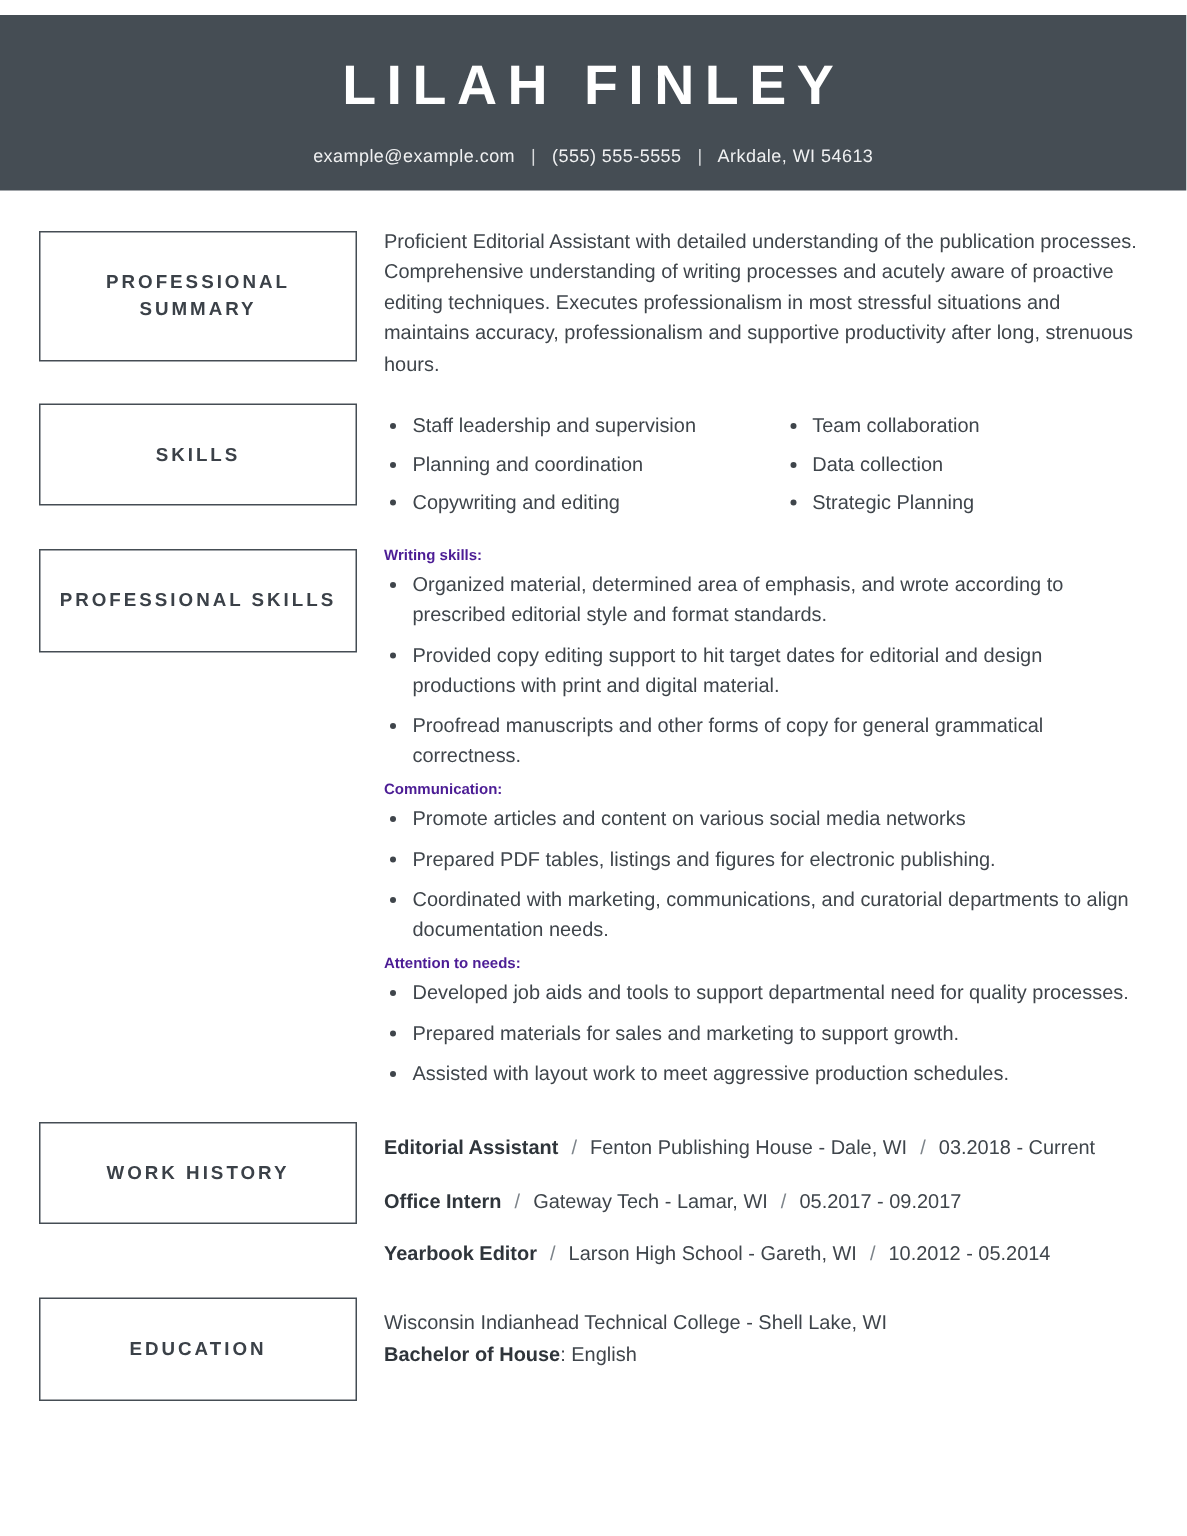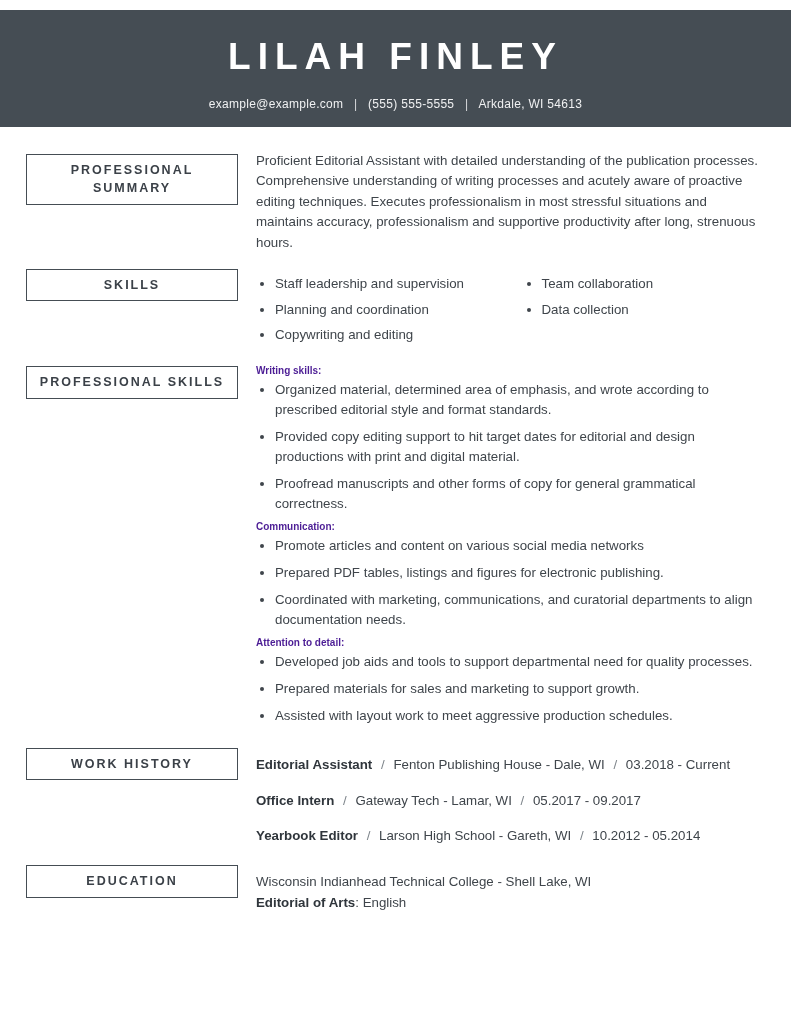--- a/index.html
+++ b/index.html
@@ -62,21 +62,21 @@
     flex: 0 0 212px;
     padding-top: 9px;
   }
   .section-label {
     border: 1.5px solid #454d54;
     text-align: center;
     font-size: 12.5px;
     font-weight: bold;
     letter-spacing: 2px;
     color: #3b4148;
-    padding: 6px 6px;
+    padding: 24px 6px;
     line-height: 1.5;
     text-transform: uppercase;
     background: #ffffff;
   }
   .section-body {
     flex: 1 1 auto;
     padding: 6px 0 0 18px;
     min-width: 0;
   }
   p.summary {
@@ -188,20 +188,21 @@
             <ul class="bullets">
               <li>Staff leadership and supervision</li>
               <li>Planning and coordination</li>
               <li>Copywriting and editing</li>
             </ul>
           </div>
           <div class="skills-col">
             <ul class="bullets">
               <li>Team collaboration</li>
               <li>Data collection</li>
+              <li>Strategic Planning</li>
             </ul>
           </div>
         </div>
       </div>
     </div>
 
     <div class="section">
       <div class="section-label-wrap">
         <div class="section-label">PROFESSIONAL SKILLS</div>
       </div>
@@ -214,21 +215,21 @@
           <li>Proofread manuscripts and other forms of copy for general grammatical correctness.</li>
         </ul>
 
         <div class="sub-head">Communication:</div>
         <ul class="bullets tight">
           <li>Promote articles and content on various social media networks</li>
           <li>Prepared PDF tables, listings and figures for electronic publishing.</li>
           <li>Coordinated with marketing, communications, and curatorial departments to align documentation needs.</li>
         </ul>
 
-        <div class="sub-head">Attention to detail:</div>
+        <div class="sub-head">Attention to needs:</div>
         <ul class="bullets tight">
           <li>Developed job aids and tools to support departmental need for quality processes.</li>
           <li>Prepared materials for sales and marketing to support growth.</li>
           <li>Assisted with layout work to meet aggressive production schedules.</li>
         </ul>
 
       </div>
     </div>
 
     <div class="section">
@@ -264,19 +265,19 @@
       </div>
     </div>
 
     <div class="section">
       <div class="section-label-wrap">
         <div class="section-label">EDUCATION</div>
       </div>
       <div class="section-body pad-top-xl">
         <div class="edu-line">Wisconsin Indianhead Technical College - Shell Lake, WI</div>
         <div class="edu-line">
-          <span class="degree">Editorial of Arts</span><span>: English</span>
+          <span class="degree">Bachelor of House</span><span>: English</span>
         </div>
       </div>
     </div>
 
   </div>
 </div>
 
 </body></html>

